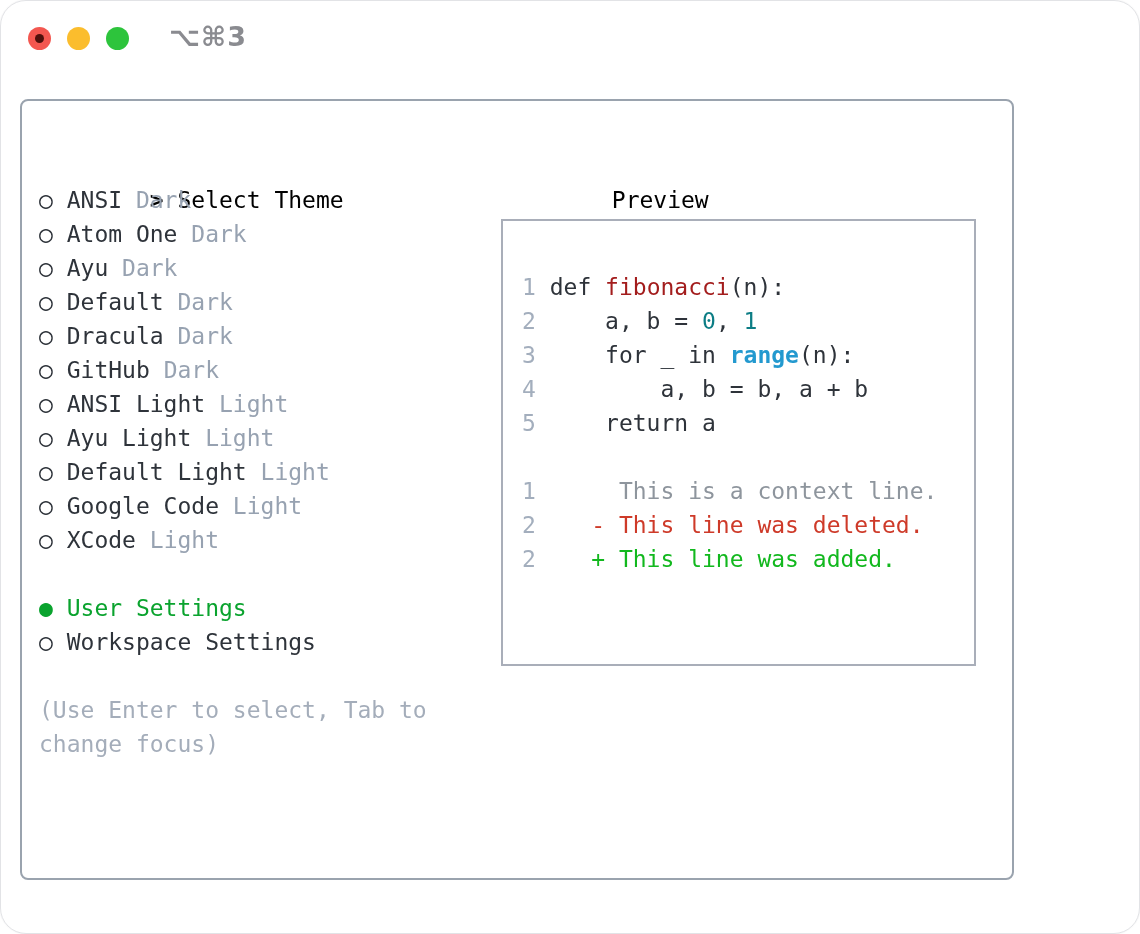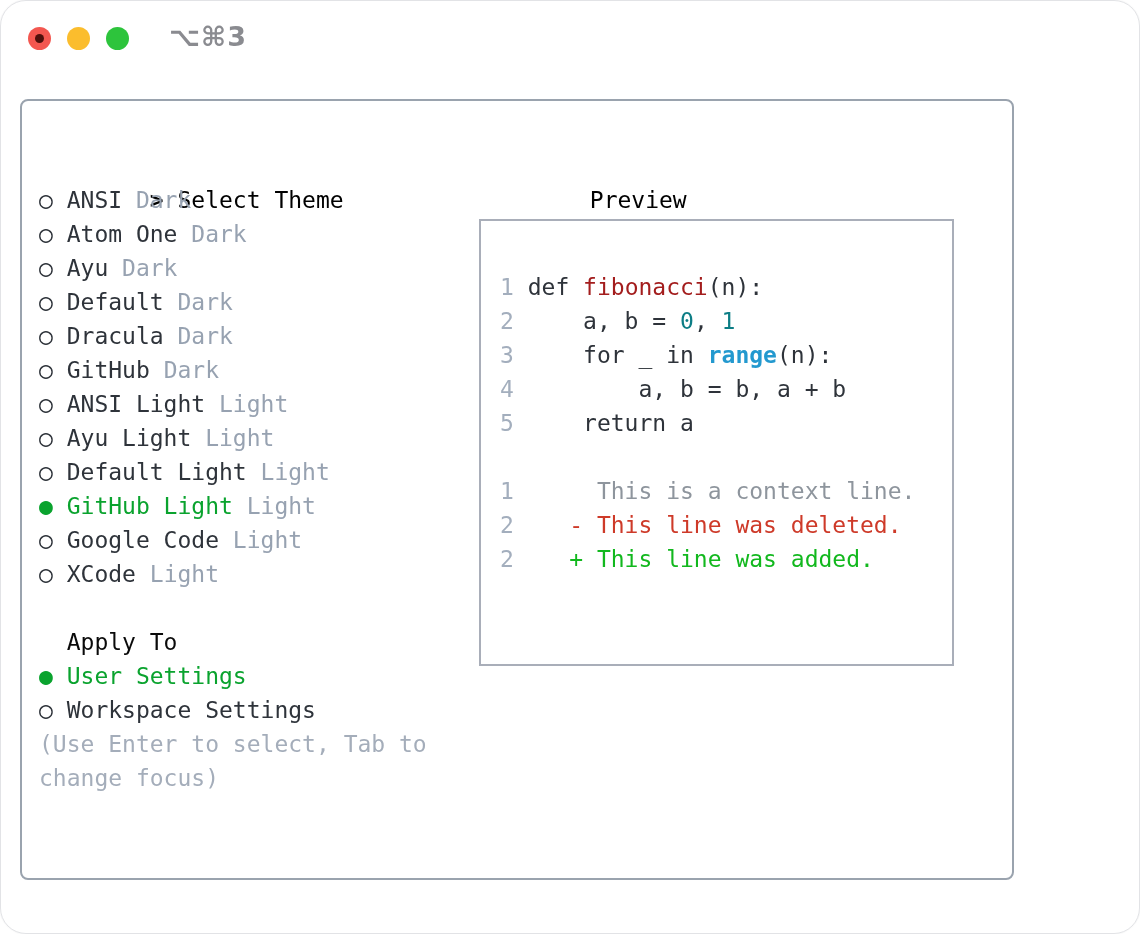--- a/index.html
+++ b/index.html
@@ -52,34 +52,34 @@
     color:var(--titlebar-title,#8a8b90);
   }
   
   .panel{
     position:absolute;left:19px;top:98px;width:994px;height:781px;
     border:2px solid var(--panel-border,#9aa3ae);border-radius:8px;background:#ffffff;
   }
   .row{height:34px;line-height:34px;white-space:pre;font-size:23px;color:var(--text-primary,#2e333a);}
   .spacer{height:34px;}
   .left-col{position:absolute;left:17px;top:48px;width:445px;}
-  .right-col{position:absolute;left:457px;top:48px;width:496px;}
+  .right-col{position:absolute;left:479px;top:48px;width:496px;}
   .h{font-weight:normal;color:var(--text-heading,#000);}
   .prompt{display:inline-block;width:2ch;font-weight:bold;color:var(--text-heading,#000);}
   .bullet{display:inline-block;width:2ch;color:var(--text-primary,#2e333a);}
   .theme-item .tname{color:var(--text-primary,#2e333a);}
   .theme-item .tvariant{color:var(--text-muted,#97a2b1);margin-left:1ch;}
   .theme-item.selected .tname{color:var(--accent-green,#0aa32e);}
   .theme-item.selected .bullet{color:var(--accent-green,#0aa32e);}
   .apply-header{padding-left:2ch;color:#0a0a0a;}
   .apply-item .olabel{color:var(--text-primary,#2e333a);}
   .apply-item.selected .olabel{color:var(--accent-green,#0aa32e);}
   .apply-item.selected .bullet{color:var(--accent-green,#0aa32e);}
   .help{
-    max-width:420px;
+    margin-top:34px;max-width:420px;
     font-size:23px;line-height:34px;color:var(--text-help,#a4adba);
     white-space:normal;word-wrap:break-word;
   }
   
   .preview-box{
     margin-top:36px;width:475px;height:447px;
     border:2px solid var(--preview-border,#a9aeb9);background:#ffffff;
     padding:49px 0 0 19px;overflow:hidden;
   }
   .cline{height:34px;line-height:34px;white-space:pre;font-size:23px;color:var(--code-plain,#2e333a);}
@@ -118,28 +118,26 @@
       <div id="theme-list">
           <div class="row theme-item"><span class="bullet">○</span><span class="tname">ANSI</span><span class="tvariant">Dark</span></div>
           <div class="row theme-item"><span class="bullet">○</span><span class="tname">Atom One</span><span class="tvariant">Dark</span></div>
           <div class="row theme-item"><span class="bullet">○</span><span class="tname">Ayu</span><span class="tvariant">Dark</span></div>
           <div class="row theme-item"><span class="bullet">○</span><span class="tname">Default</span><span class="tvariant">Dark</span></div>
           <div class="row theme-item"><span class="bullet">○</span><span class="tname">Dracula</span><span class="tvariant">Dark</span></div>
           <div class="row theme-item"><span class="bullet">○</span><span class="tname">GitHub</span><span class="tvariant">Dark</span></div>
           <div class="row theme-item"><span class="bullet">○</span><span class="tname">ANSI Light</span><span class="tvariant">Light</span></div>
           <div class="row theme-item"><span class="bullet">○</span><span class="tname">Ayu Light</span><span class="tvariant">Light</span></div>
           <div class="row theme-item"><span class="bullet">○</span><span class="tname">Default Light</span><span class="tvariant">Light</span></div>
-          <div class="row theme-item selected"><span class="bullet">●</span><span class="tname">GitHub Light</span><span class="tvariant">Light</span></div>
           <div class="row theme-item"><span class="bullet">○</span><span class="tname">Google Code</span><span class="tvariant">Light</span></div>
           <div class="row theme-item"><span class="bullet">○</span><span class="tname">XCode</span><span class="tvariant">Light</span></div>
         </div>
 
       <div class="spacer"></div>
 
-      <div class="row apply-header">Apply To</div>
 
       <div id="apply-list">
           <div class="row apply-item selected"><span class="bullet">●</span><span class="olabel">User Settings</span></div>
           <div class="row apply-item"><span class="bullet">○</span><span class="olabel">Workspace Settings</span></div>
         </div>
 
       <div class="help">(Use Enter to select, Tab to change focus)</div>
     </div>
 
     <div class="right-col">

